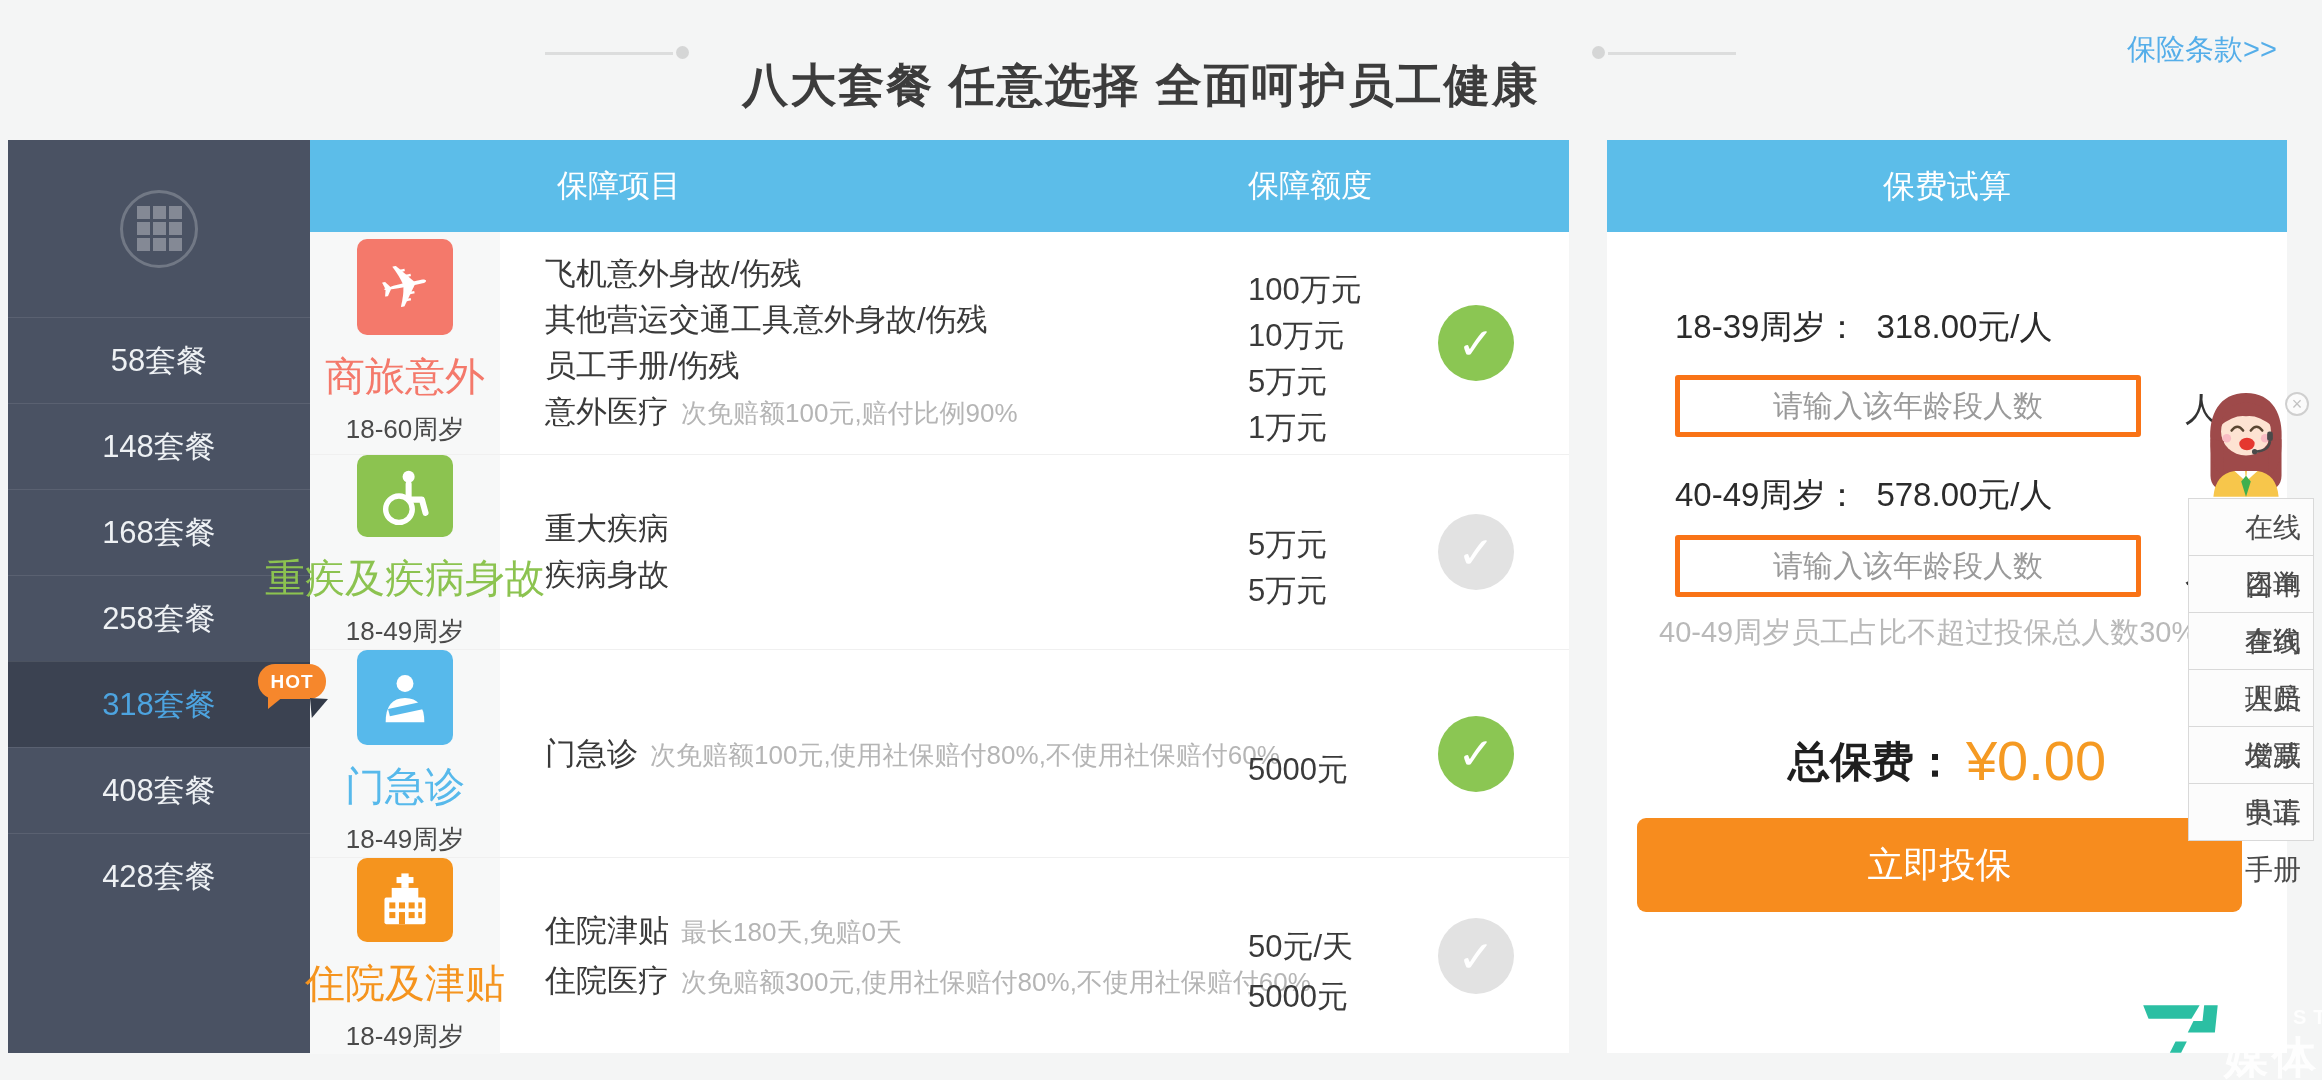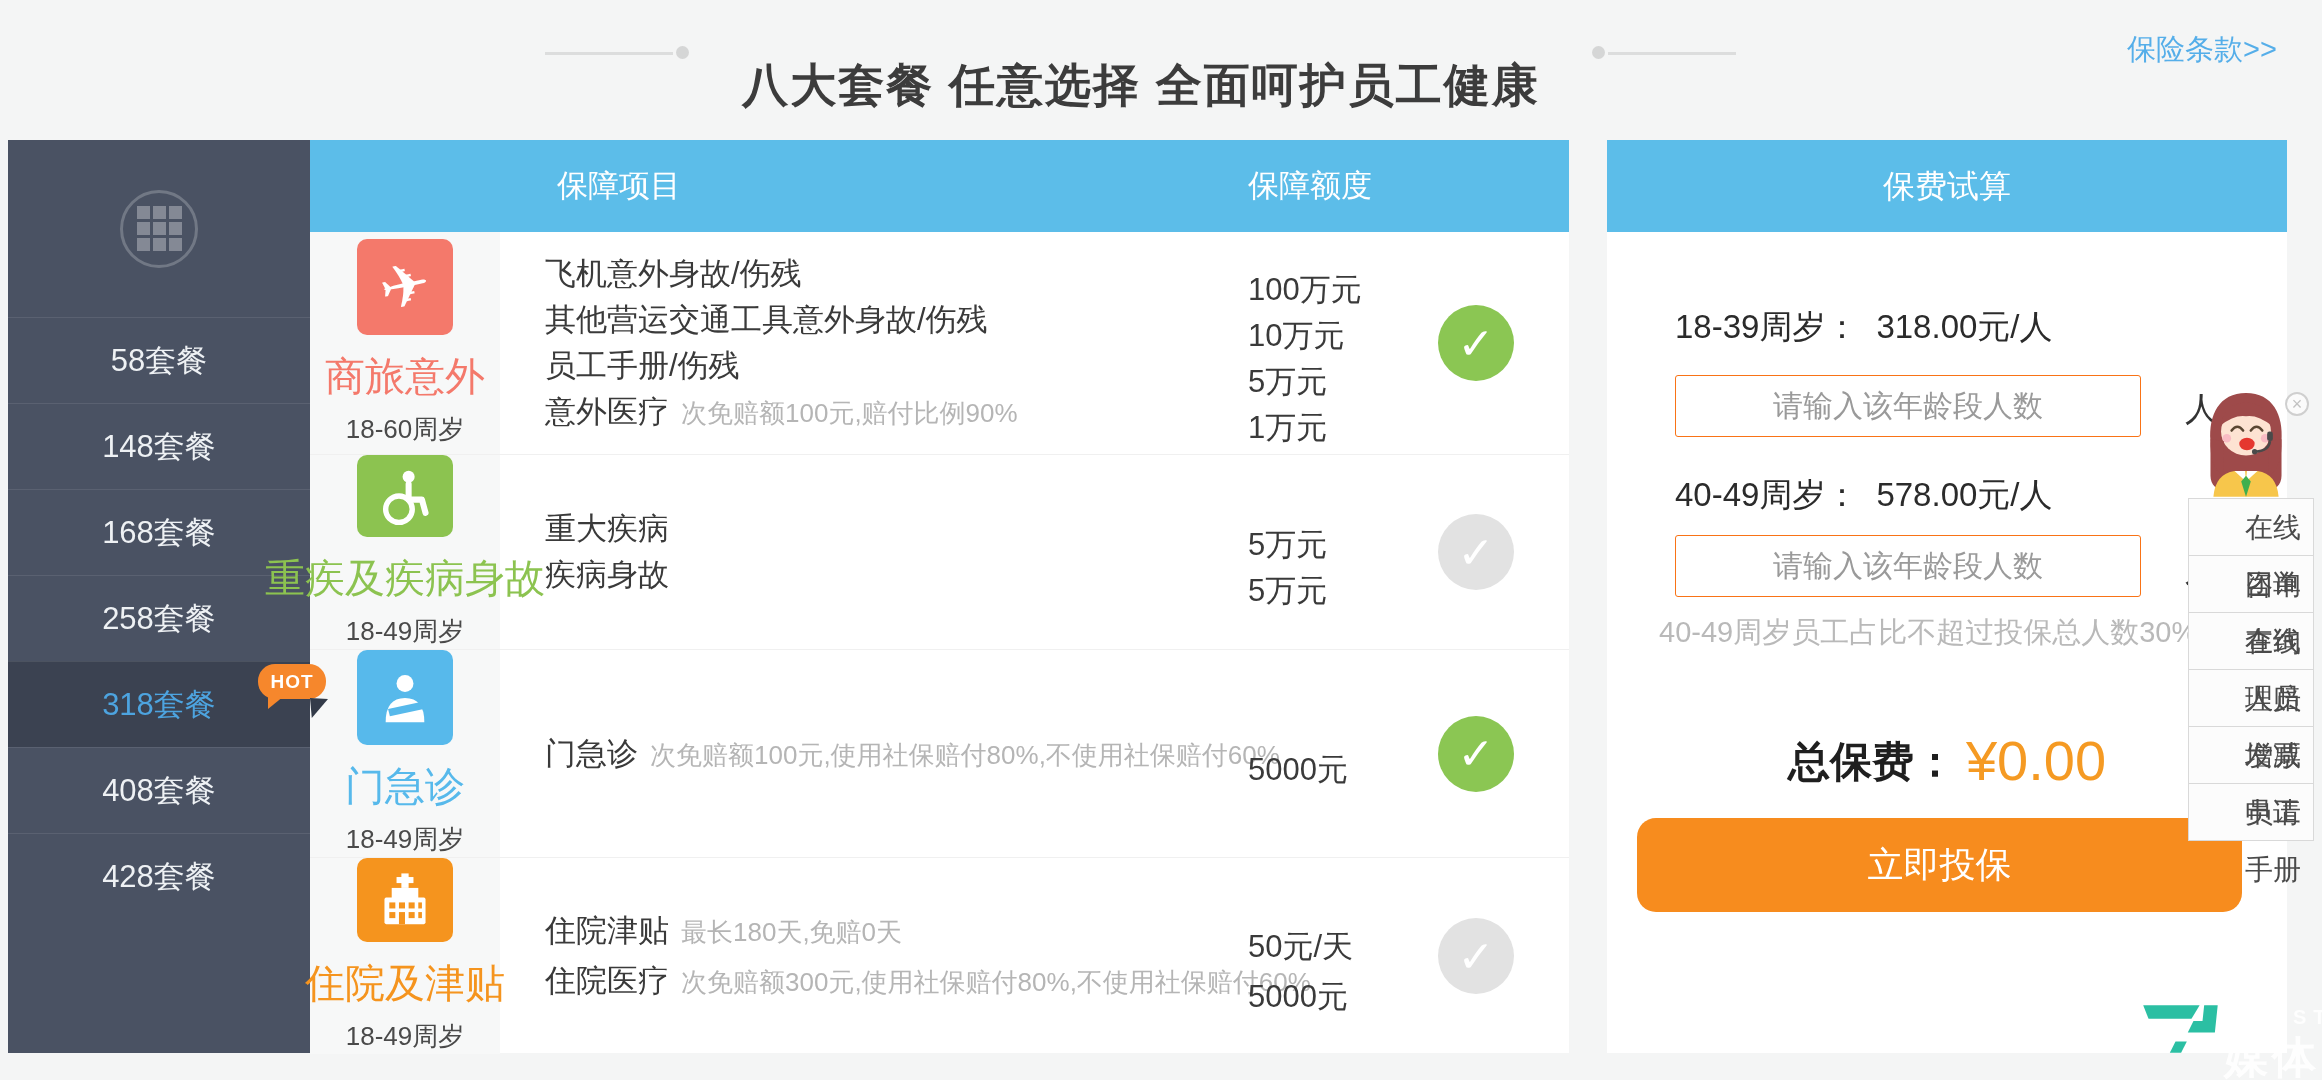--- a/index.html
+++ b/index.html
@@ -65,34 +65,34 @@
   .check.on{background:#8bc653;}
   .check.off{background:#e2e2e2;}
 
   
   .panel{position:absolute;left:1607px;top:140px;width:680px;height:913px;background:#fff;}
   .phead{height:92px;background:#5cbde9;color:#fff;font-size:32px;text-align:center;line-height:92px;}
   .grp-label{position:absolute;left:68px;font-size:33px;color:#2b2b2b;white-space:nowrap;}
   .grp-label .price{margin-left:18px;}
   .g1{top:165px;}
   .g2{top:333px;}
-  .pinput{position:absolute;left:68px;width:466px;height:62px;border:1px solid #f97316;border-radius:3px;
+  .pinput{position:absolute;left:68px;width:466px;height:62px;border:5px solid #f97316;border-radius:3px;
     font-size:30px;color:#333;text-align:center;outline:none;background:#fff;}
   .pinput::placeholder{color:#9a9a9a;}
   .in1{top:235px;}
   .in2{top:395px;}
   .unit{position:absolute;left:578px;font-size:33px;color:#333;}
   .u1{top:247px;}
   .u2{top:407px;}
   .pnote{position:absolute;left:52px;top:473px;font-size:29px;color:#b9b9b9;white-space:nowrap;}
   .total{position:absolute;left:0;top:588px;width:100%;text-align:center;white-space:nowrap;}
   .tlabel{font-size:42px;font-weight:bold;color:#1f1f1f;vertical-align:baseline;}
   .tval{font-size:56px;color:#f59a23;margin-left:10px;vertical-align:-4px;}
   .submit{position:absolute;left:30px;top:678px;width:605px;height:94px;background:#f78c1e;border:none;
-    border-radius:19px;color:#fff;font-size:36px;cursor:pointer;}
+    border-radius:9px;color:#fff;font-size:36px;cursor:pointer;}
 
   
   .close-ico{position:absolute;left:2285px;top:392px;width:24px;height:24px;border:2px solid #cfcfcf;border-radius:50%;
     color:#c2c2c2;font-size:18px;line-height:20px;text-align:center;cursor:pointer;background:rgba(255,255,255,.6);}
   .avatar{position:absolute;left:2198px;top:390px;width:96px;height:108px;}
   .smenu{position:absolute;left:2188px;top:498px;width:126px;}
   .smenu-item{height:58px;line-height:57px;background:#fcfcfc;border:1px solid #d9d9d9;margin-top:-1px;
     text-align:center;font-size:28px;color:#4a4a4a;cursor:pointer;padding-left:44px;}
   .smenu-item:first-child{margin-top:0;}
 

